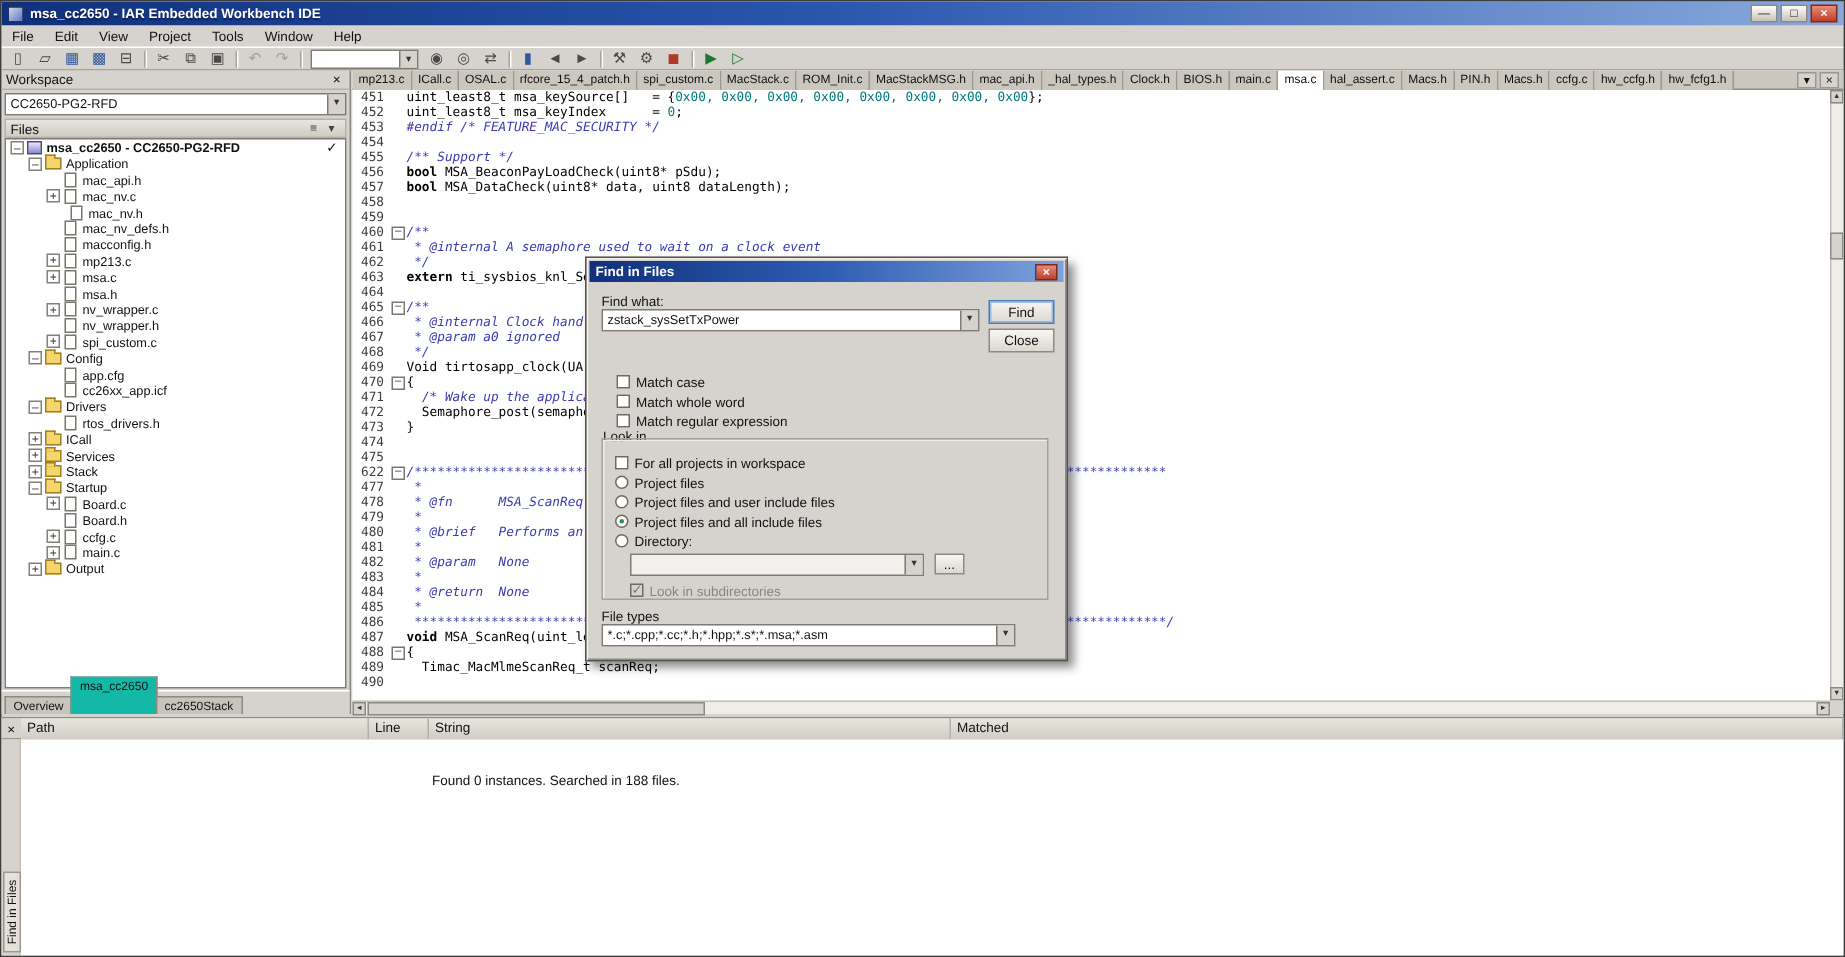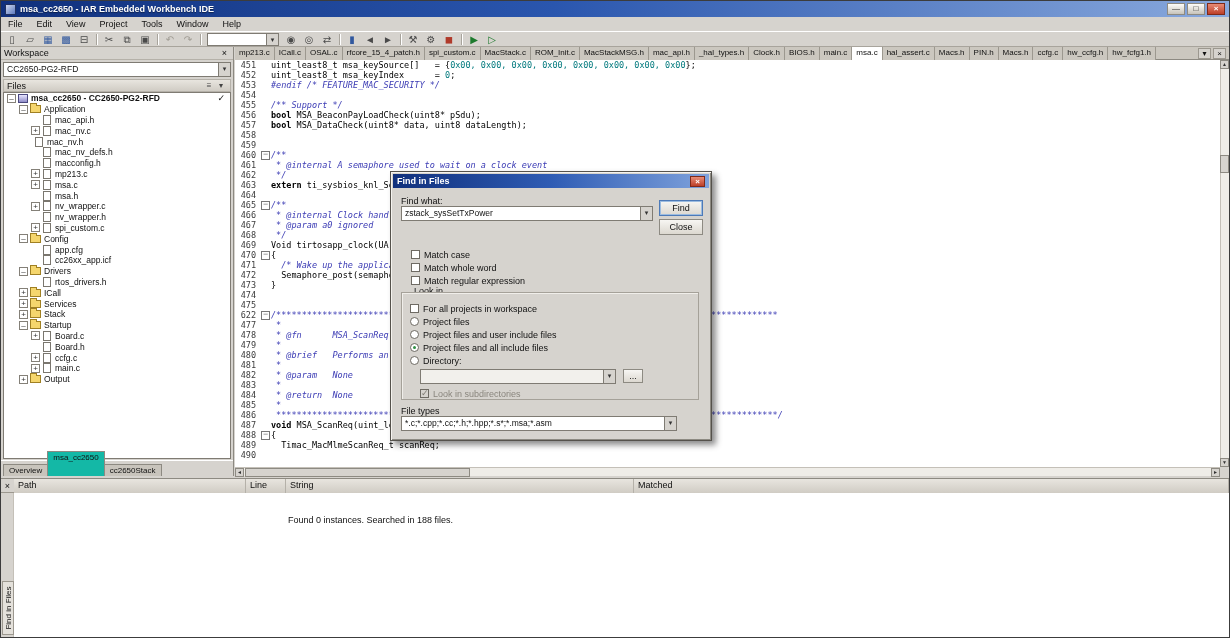--- a/index.html
+++ b/index.html
@@ -93,21 +93,21 @@
 #btn-find{left:268px;top:28px;border:1px solid #4d7ab8;box-shadow:inset 0 0 0 1px #9cbce0}
 #btn-close{left:268px;top:47px}
 #matchopts{position:absolute;left:20px;top:76px}
 .opt{display:flex;align-items:center;height:13px;white-space:nowrap}
 .cb{width:9px;height:9px;background:#fff;border:1px solid #6e6a63;margin-right:4px;position:relative;flex:0 0 9px}
 .cb.on::after{content:"✓";position:absolute;left:0;top:-2px;font-size:9px;color:#222}
 .cb.dis{background:#d6d3ce}.cb.dis::after{color:#7f7b73}
 .rb{width:9px;height:9px;border-radius:50%;background:#fff;border:1px solid #6e6a63;margin-right:4px;position:relative;flex:0 0 9px}
 .rb.on::after{content:"";position:absolute;left:2px;top:2px;width:3px;height:3px;border-radius:50%;background:#2f8f44}
 #lookin-group{position:absolute;left:10px;top:120px;width:298px;height:108px;border:1px solid #a5a199;box-shadow:inset 1px 1px 0 #f0eeea}
-#lookin-label{position:absolute;left:20px;top:114px;background:#d6d3ce;padding:0 3px}
+#lookin-label{position:absolute;left:8px;top:114px;background:#d6d3ce;padding:0 3px}
 #lookinopts{position:absolute;left:8px;top:9px}
 #dir-combo{left:18px;top:76px;width:196px;background:#f2f0ec}
 #dir-browse{left:221px;top:76px;width:20px;height:14px;line-height:12px}
 #subdir-row{position:absolute;left:18px;top:94px;color:#8a867e}
 #dlg-filetypes{left:10px;top:234px}
 #ft-combo{left:10px;top:244px;width:276px}
 </style>
 </head>
 <body>
 
@@ -194,21 +194,21 @@
         <div class="trow" style="padding-left: 27px;">
           <span class="texp"></span>
           <span class="ticn i-page"></span>
           <span class="tlbl">mac_api.h</span>
         </div>
         <div class="trow" style="padding-left: 27px;">
           <span class="texp box">+</span>
           <span class="ticn i-page"></span>
           <span class="tlbl">mac_nv.c</span>
         </div>
-        <div class="trow" style="padding-left: 19px; align-items: center;">
+        <div class="trow" style="padding-left: 31px; align-items: center;">
           <span class="texp"></span>
           <span class="ticn i-page"></span>
           <span class="tlbl">mac_nv.h</span>
         </div>
         <div class="trow" style="padding-left: 27px;">
           <span class="texp"></span>
           <span class="ticn i-page"></span>
           <span class="tlbl">mac_nv_defs.h</span>
         </div>
         <div class="trow" style="padding-left: 27px;">

